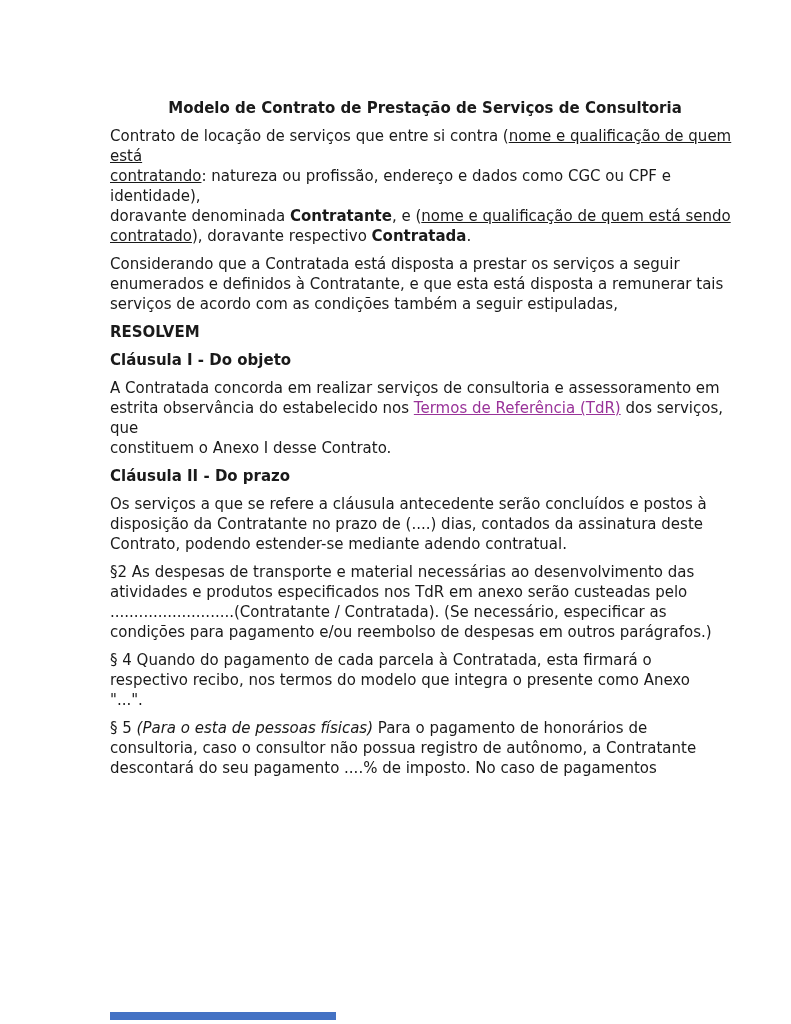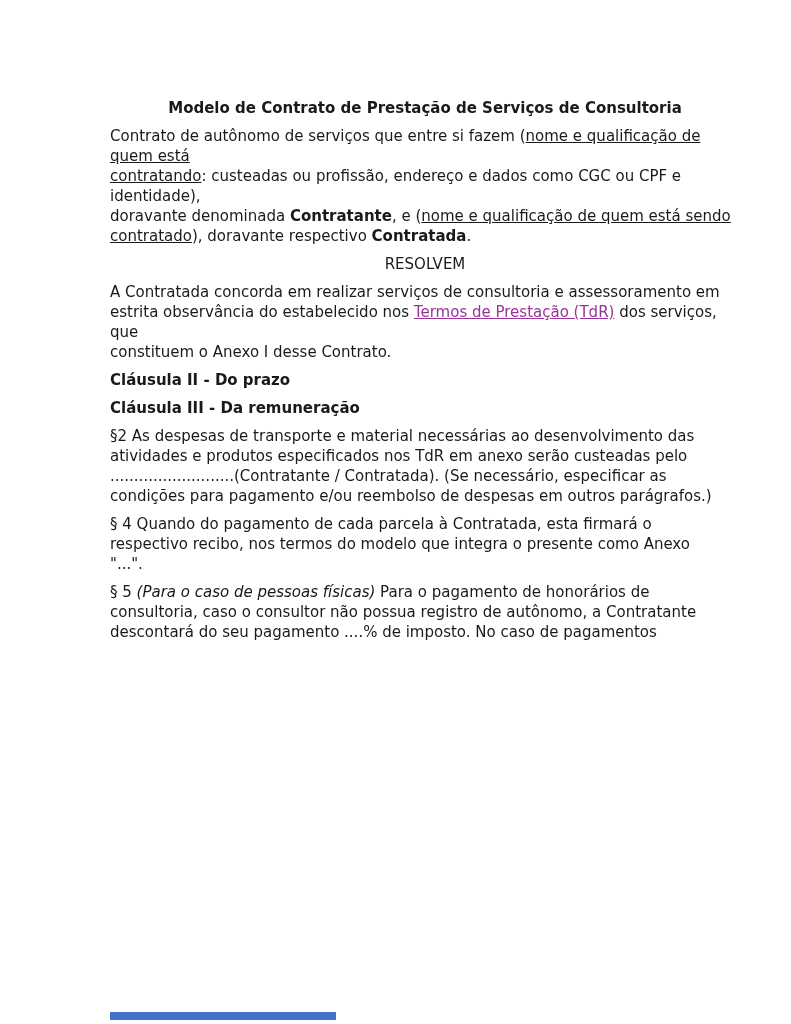--- a/index.html
+++ b/index.html
@@ -19,21 +19,21 @@
     font-family:"DejaVu Sans","Liberation Sans",sans-serif;
     font-size:15px;line-height:20px;
     color:var(--text-color);
     overflow:hidden;
   }
   .doc p{margin:8px 0;white-space:pre-line;}
   .title{
     font-weight:bold;text-align:center;
     margin:0 0 16px 0;white-space:normal;
   }
-  .resolvem{font-weight:normal;text-align:center;}
+  .resolvem{font-weight:bold;}
   .heading{font-weight:bold;}
   .indent{margin-left:78px;}
   .run-plain{}
   .run-bold{font-weight:bold;}
   .run-underline{text-decoration:underline;}
   .run-italic{font-style:italic;}
   a.run-link{color:var(--link-color);text-decoration:underline;cursor:pointer;}
   .bottom-bar{
     position:absolute;
     left:110px;top:1012px;
@@ -41,49 +41,55 @@
     background:var(--bar-color);
   }
 </style>
 </head>
 <body>
 
 <div class="doc">
 
   <p class="title">Modelo de Contrato de Prestação de Serviços de Consultoria</p>
 
-  <p><span class="run-plain">Contrato de autônomo de serviços que entre si fazem (</span><span class="run-underline">nome e qualificação de quem está
-contratando</span><span class="run-plain">: custeadas ou profissão, endereço e dados como CGC ou CPF e identidade),
+  <p><span class="run-plain">Contrato de locação de serviços que entre si contra (</span><span class="run-underline">nome e qualificação de quem está
+contratando</span><span class="run-plain">: natureza ou profissão, endereço e dados como CGC ou CPF e identidade),
 doravante denominada </span><span class="run-bold">Contratante</span><span class="run-plain">, e (</span><span class="run-underline">nome e qualificação de quem está sendo
 contratado</span><span class="run-plain">), doravante respectivo </span><span class="run-bold">Contratada</span><span class="run-plain">.</span></p>
 
+  <p>Considerando que a Contratada está disposta a prestar os serviços a seguir
+enumerados e definidos à Contratante, e que esta está disposta a remunerar tais
+serviços de acordo com as condições também a seguir estipuladas,</p>
 
   <p class="resolvem">RESOLVEM</p>
 
+  <p class="heading">Cláusula I - Do objeto</p>
 
   <p><span class="run-plain">A Contratada concorda em realizar serviços de consultoria e assessoramento em
-estrita observância do estabelecido nos </span><a href="#" class="run-link">Termos de Prestação (TdR)</a><span class="run-plain"> dos serviços, que
+estrita observância do estabelecido nos </span><a href="#" class="run-link">Termos de Referência (TdR)</a><span class="run-plain"> dos serviços, que
 constituem o Anexo I desse Contrato.</span></p>
 
   <p class="heading">Cláusula II - Do prazo</p>
 
+  <p>Os serviços a que se refere a cláusula antecedente serão concluídos e postos à
+disposição da Contratante no prazo de (....) dias, contados da assinatura deste
+Contrato, podendo estender-se mediante adendo contratual.</p>
 
-  <p class="heading">Cláusula III - Da remuneração</p>
 
 
 
   <p class="indent">§2 As despesas de transporte e material necessárias ao desenvolvimento das
 atividades e produtos especificados nos TdR em anexo serão custeadas pelo
 ..........................(Contratante / Contratada). (Se necessário, especificar as
 condições para pagamento e/ou reembolso de despesas em outros parágrafos.)</p>
 
 
   <p class="indent">§ 4 Quando do pagamento de cada parcela à Contratada, esta firmará o
 respectivo recibo, nos termos do modelo que integra o presente como Anexo
 "...".</p>
 
-  <p class="indent"><span class="run-plain">§ 5 </span><span class="run-italic">(Para o caso de pessoas físicas)</span><span class="run-plain"> Para o pagamento de honorários de
+  <p class="indent"><span class="run-plain">§ 5 </span><span class="run-italic">(Para o esta de pessoas físicas)</span><span class="run-plain"> Para o pagamento de honorários de
 consultoria, caso o consultor não possua registro de autônomo, a Contratante
 descontará do seu pagamento ....% de imposto. No caso de pagamentos</span></p>
 
   <div class="bottom-bar"></div>
 
 </div>
 
 </body></html>

